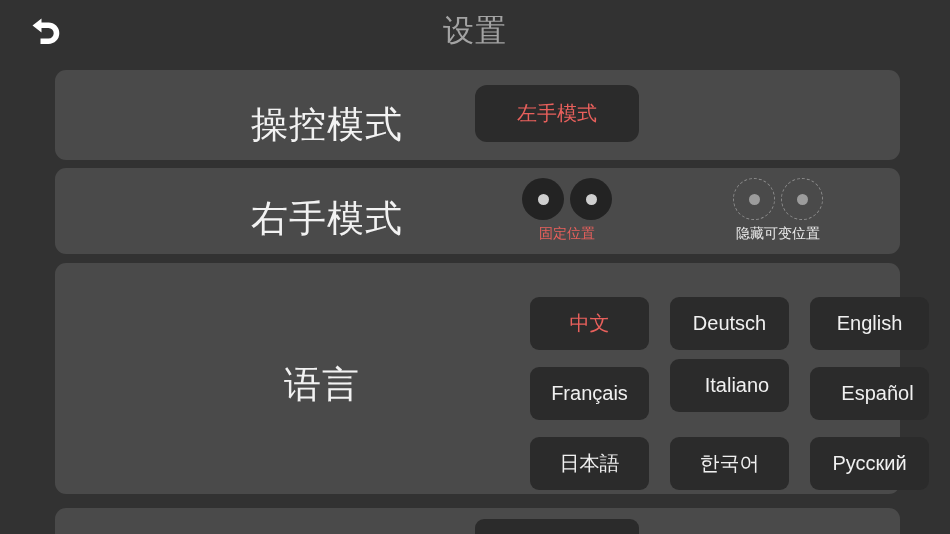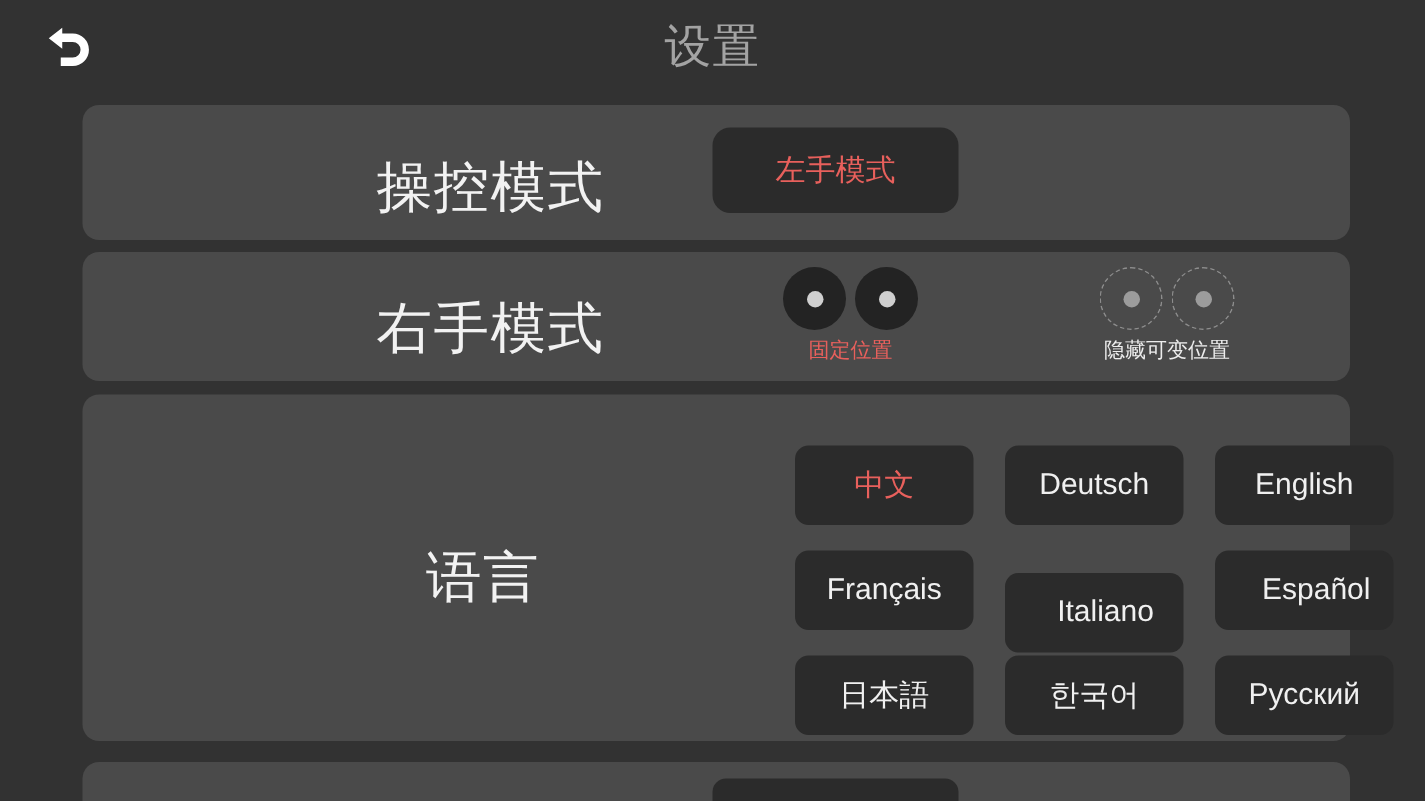--- a/index.html
+++ b/index.html
@@ -167,21 +167,21 @@
     <div class="joy-label unsel">隐藏可变位置</div>
   </div>
 
   <div class="card" id="card-language">
     <div class="row-label">语言</div>
     <div class="lang-grid">
       <div class="lang-btn sel" style="left:55px;  top:16px;">中文</div>
       <div class="lang-btn" style="left:195px; top:16px;">Deutsch</div>
       <div class="lang-btn" style="left:335px; top:16px;">English</div>
       <div class="lang-btn" style="left:55px;  top:86px;">Français</div>
-      <div class="lang-btn" style="left:195px; top:101px;padding-left:15px;">Italiano</div>
+      <div class="lang-btn" style="left:195px; top:78px;padding-left:15px;">Italiano</div>
       <div class="lang-btn" style="left:335px; top:86px;padding-left:16px;">Español</div>
       <div class="lang-btn" style="left:55px;  top:156px;">日本語</div>
       <div class="lang-btn" style="left:195px; top:156px;">한국어</div>
       <div class="lang-btn" style="left:335px; top:156px;">Русский</div>
     </div>
   </div>
 
   <div class="card" id="card-partial"></div>
   <div class="partial-label"></div>
   <div id="partial-pill"></div>

